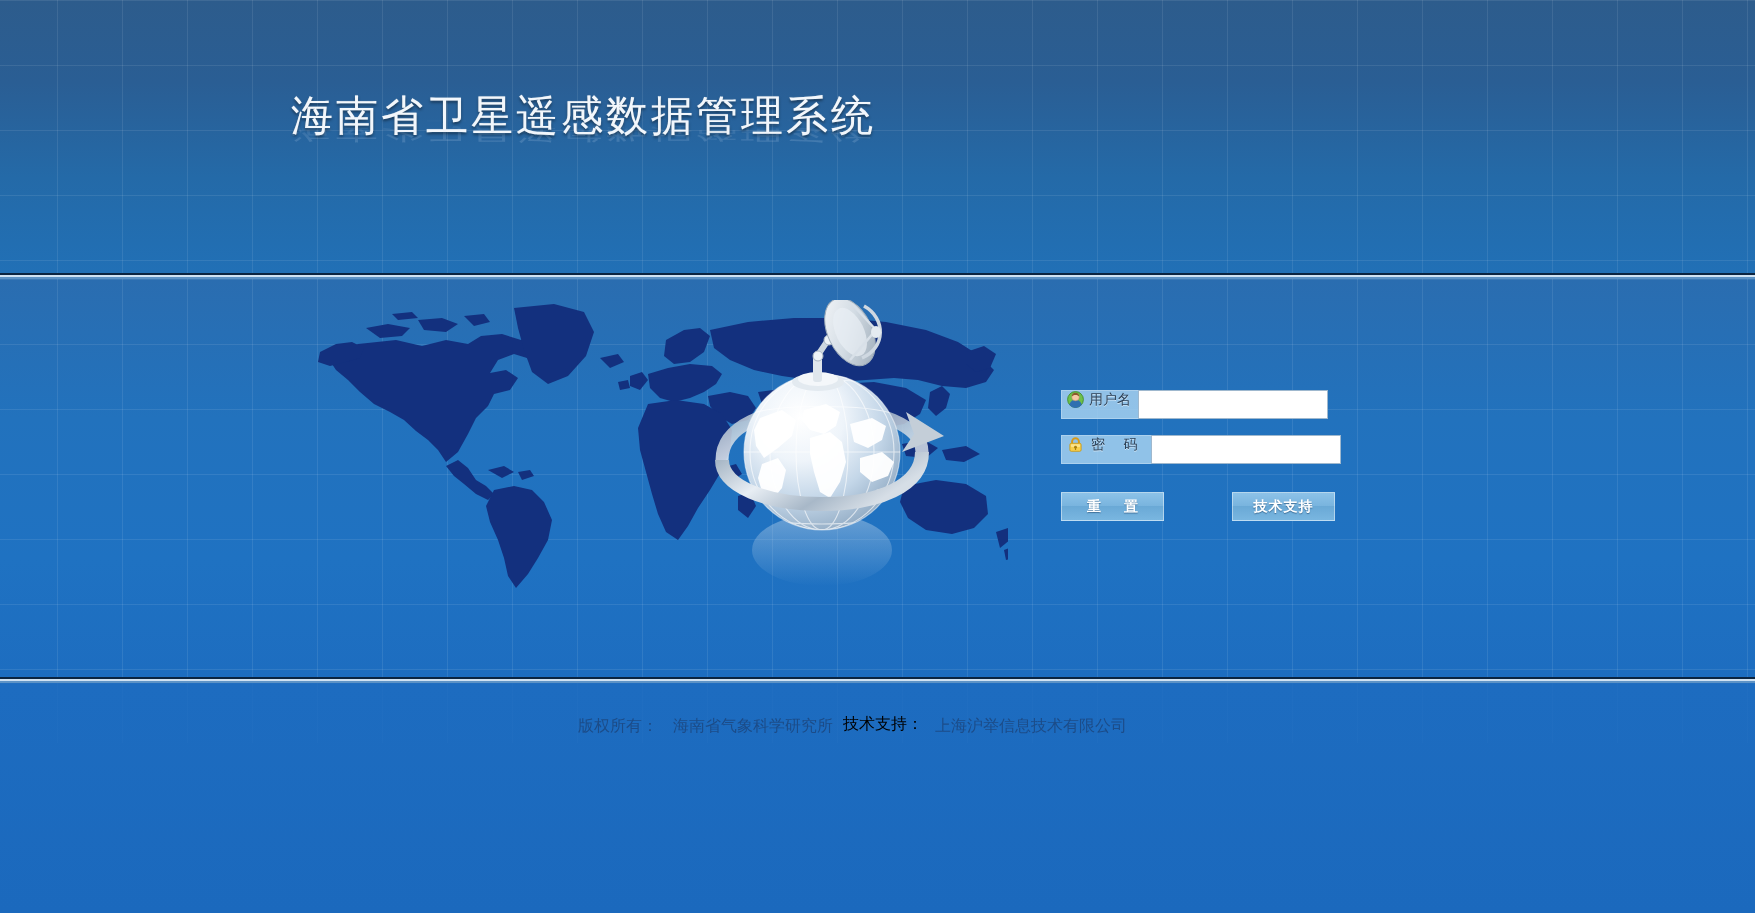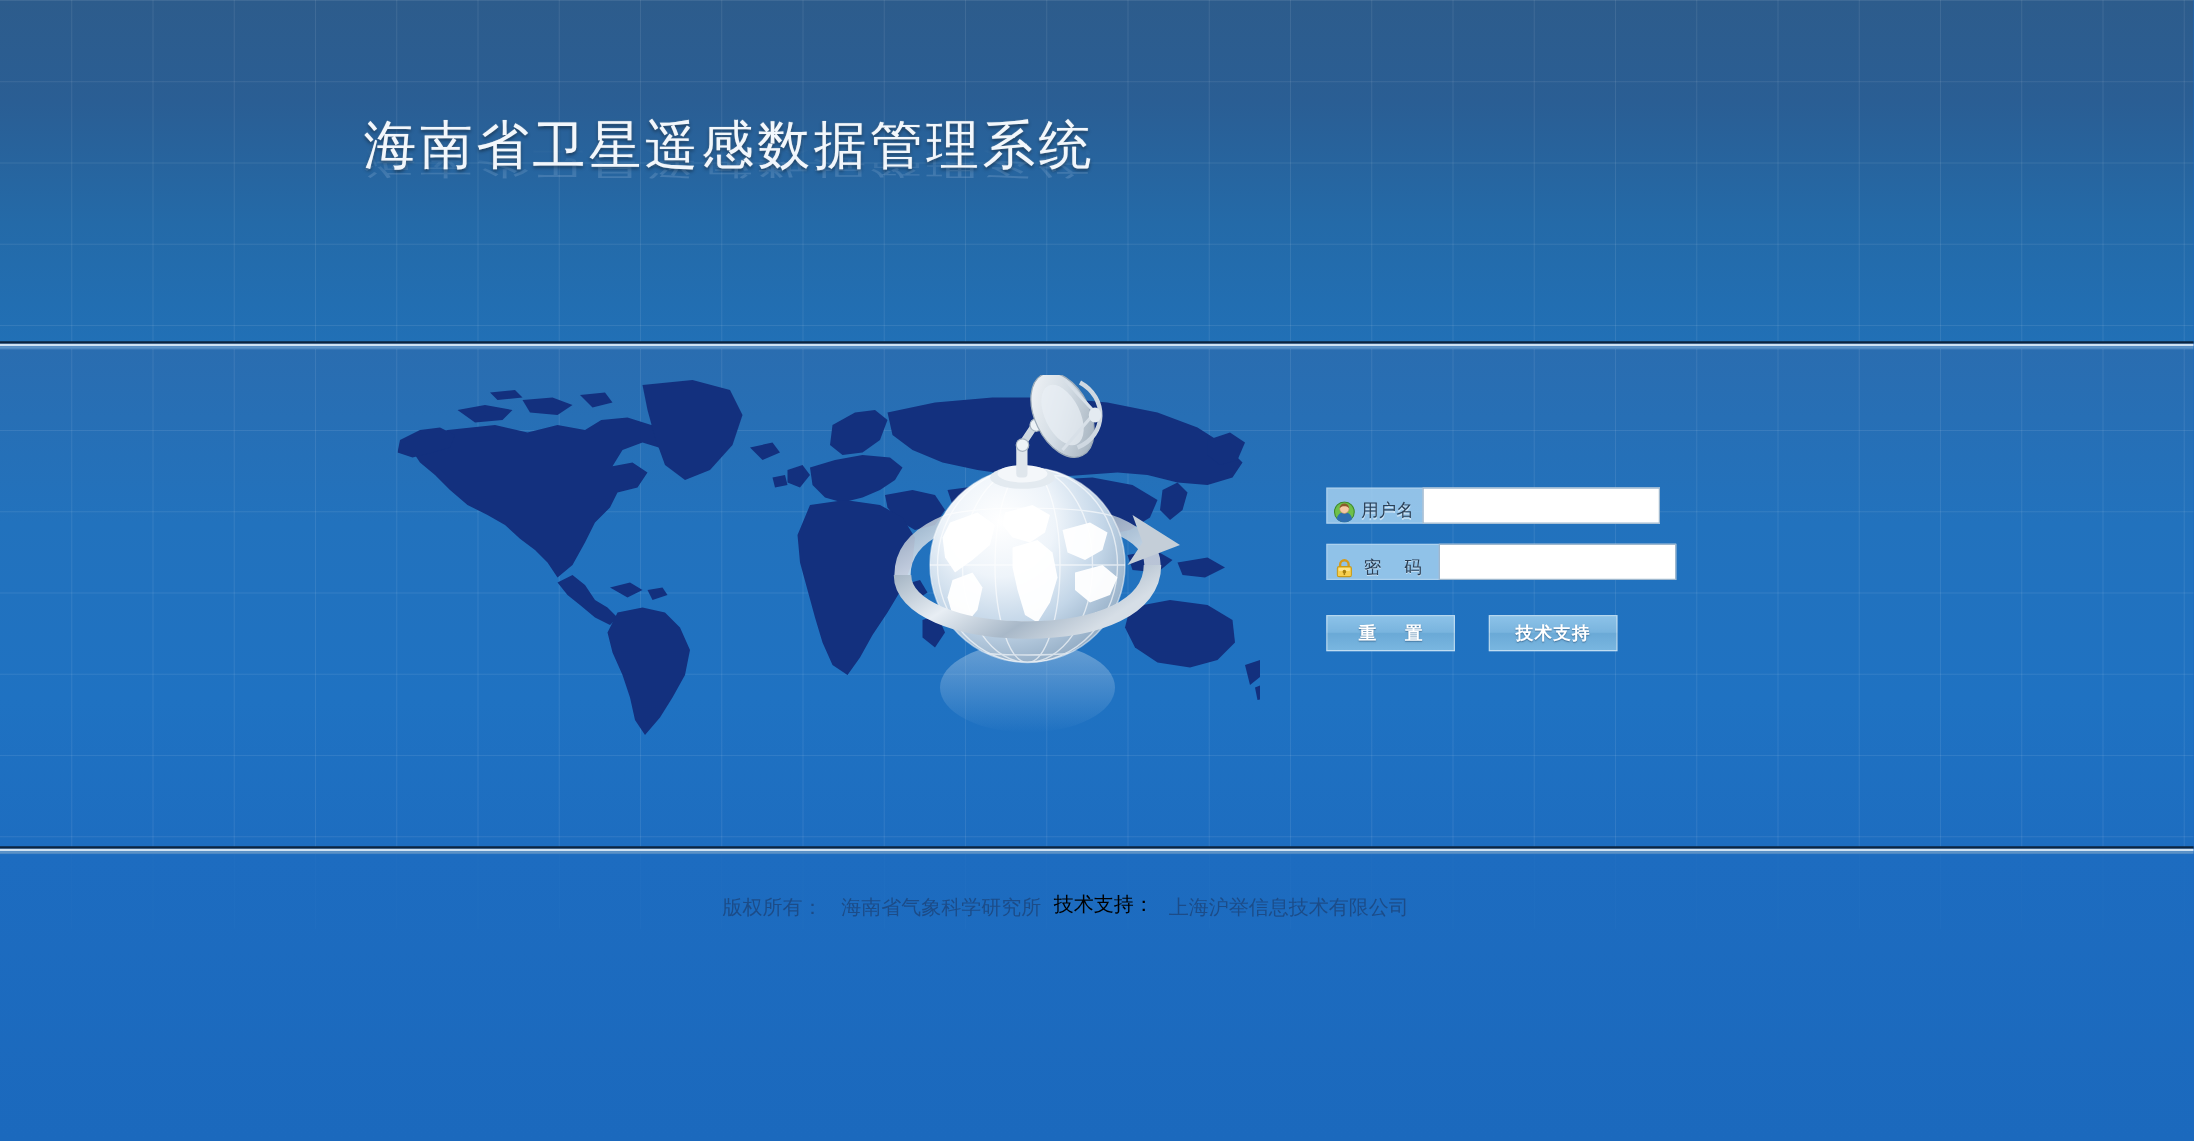--- a/index.html
+++ b/index.html
@@ -76,21 +76,21 @@
   #worldmap svg{width:100%;height:100%;display:block;}
 
   
   #globe-art{position:absolute;left:700px;top:300px;width:250px;height:300px;}
   #globe-art svg{width:100%;height:100%;display:block;}
 
   
   #login-form{position:absolute;left:1061px;top:390px;width:290px;}
   .form-row{display:flex;align-items:stretch;margin-bottom:16px;height:29px;}
   .field-label{
-    display:flex;align-items:flex-end;gap:5px;
+    display:flex;align-items:flex-start;gap:5px;
     background:rgba(173,214,243,.80);
     padding:0 7px 0 5px;
     box-sizing:border-box;
     height:29px;
     border:1px solid rgba(255,255,255,.25);
     border-right:none;
   }
   .field-label .lbl-text{
     font-size:14px;color:#2b3f55;white-space:nowrap;
     font-family:"DejaVu Sans","Liberation Sans",sans-serif;
@@ -102,21 +102,21 @@
     height:29px;box-sizing:border-box;
     font-size:13px;padding:0 5px;color:#222;outline:none;
     font-family:"DejaVu Sans","Liberation Sans",sans-serif;
   }
   #username-row .fi-input{width:190px;flex:0 0 190px;}
   #password-row .fi-input{width:190px;flex:0 0 190px;}
 
   .icon-sq{width:17px;height:17px;flex:0 0 17px;display:block;}
 
   
-  #button-row{display:flex;margin-top:28px;gap:27px;}
+  #button-row{display:flex;margin-top:28px;gap:68px;}
   .btn{
     width:103px;height:29px;
     background:linear-gradient(to bottom,#8cc2e8 0%,#79b4de 48%,#6aa9d6 50%,#79b6e0 100%);
     border:1px solid rgba(255,255,255,.45);
     color:#ffffff;font-size:14px;font-weight:bold;
     letter-spacing:1px;
     cursor:pointer;
     font-family:"DejaVu Sans","Liberation Sans",sans-serif;
     text-shadow:0 1px 1px rgba(20,60,100,.55);
     display:flex;align-items:center;justify-content:center;

